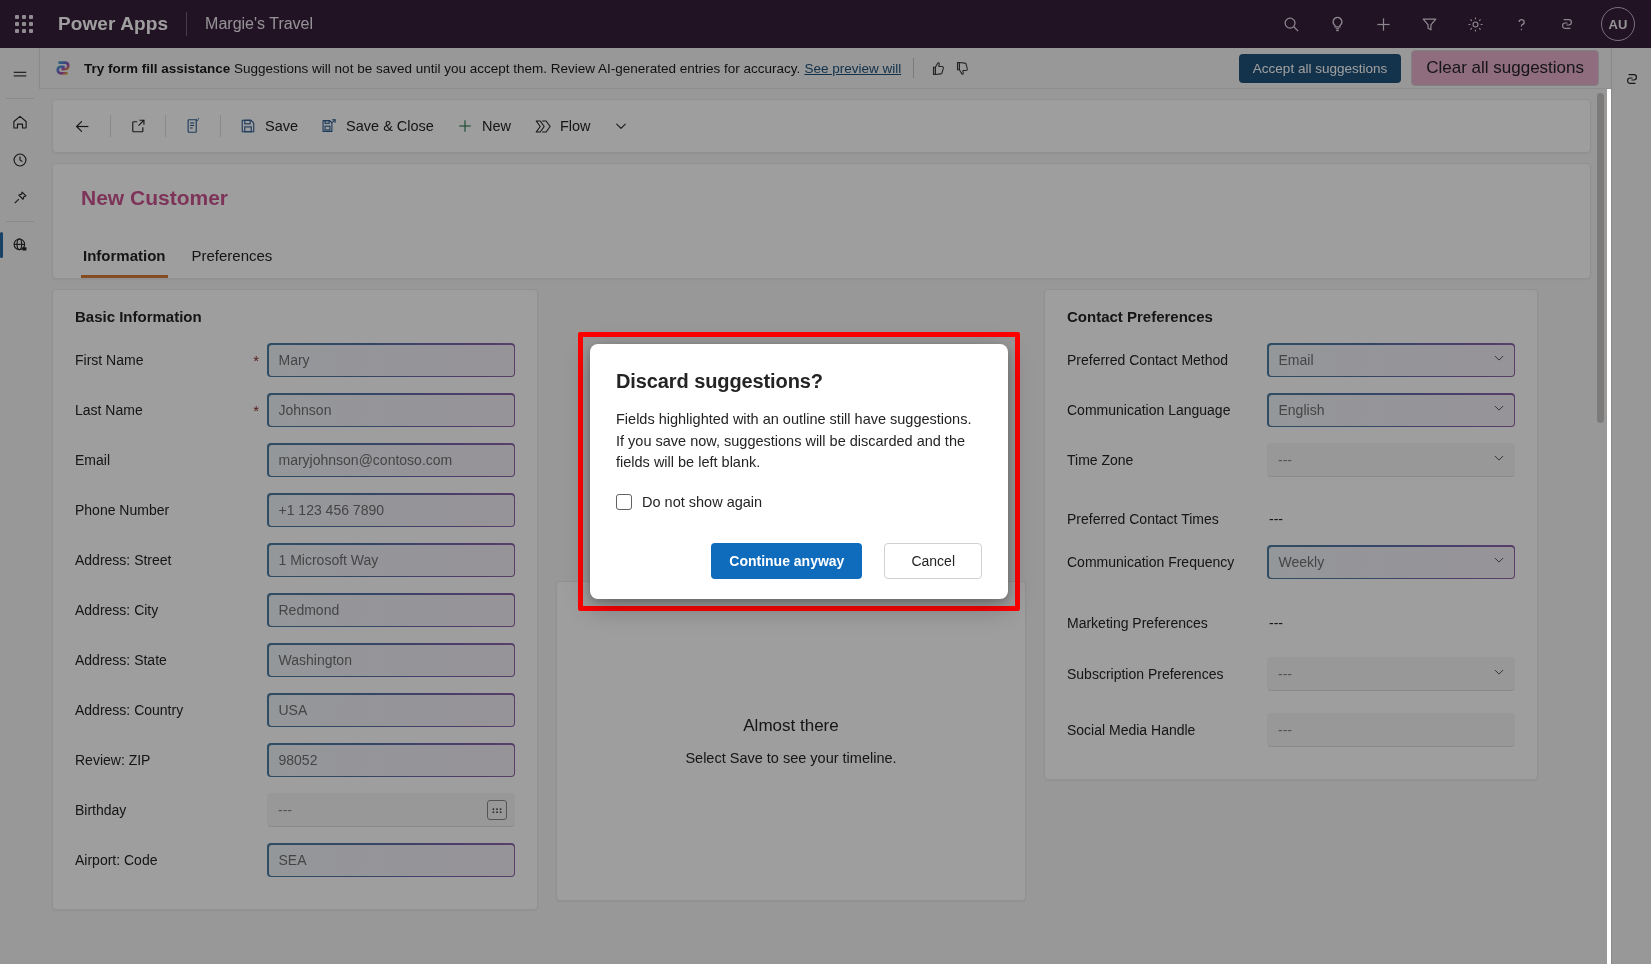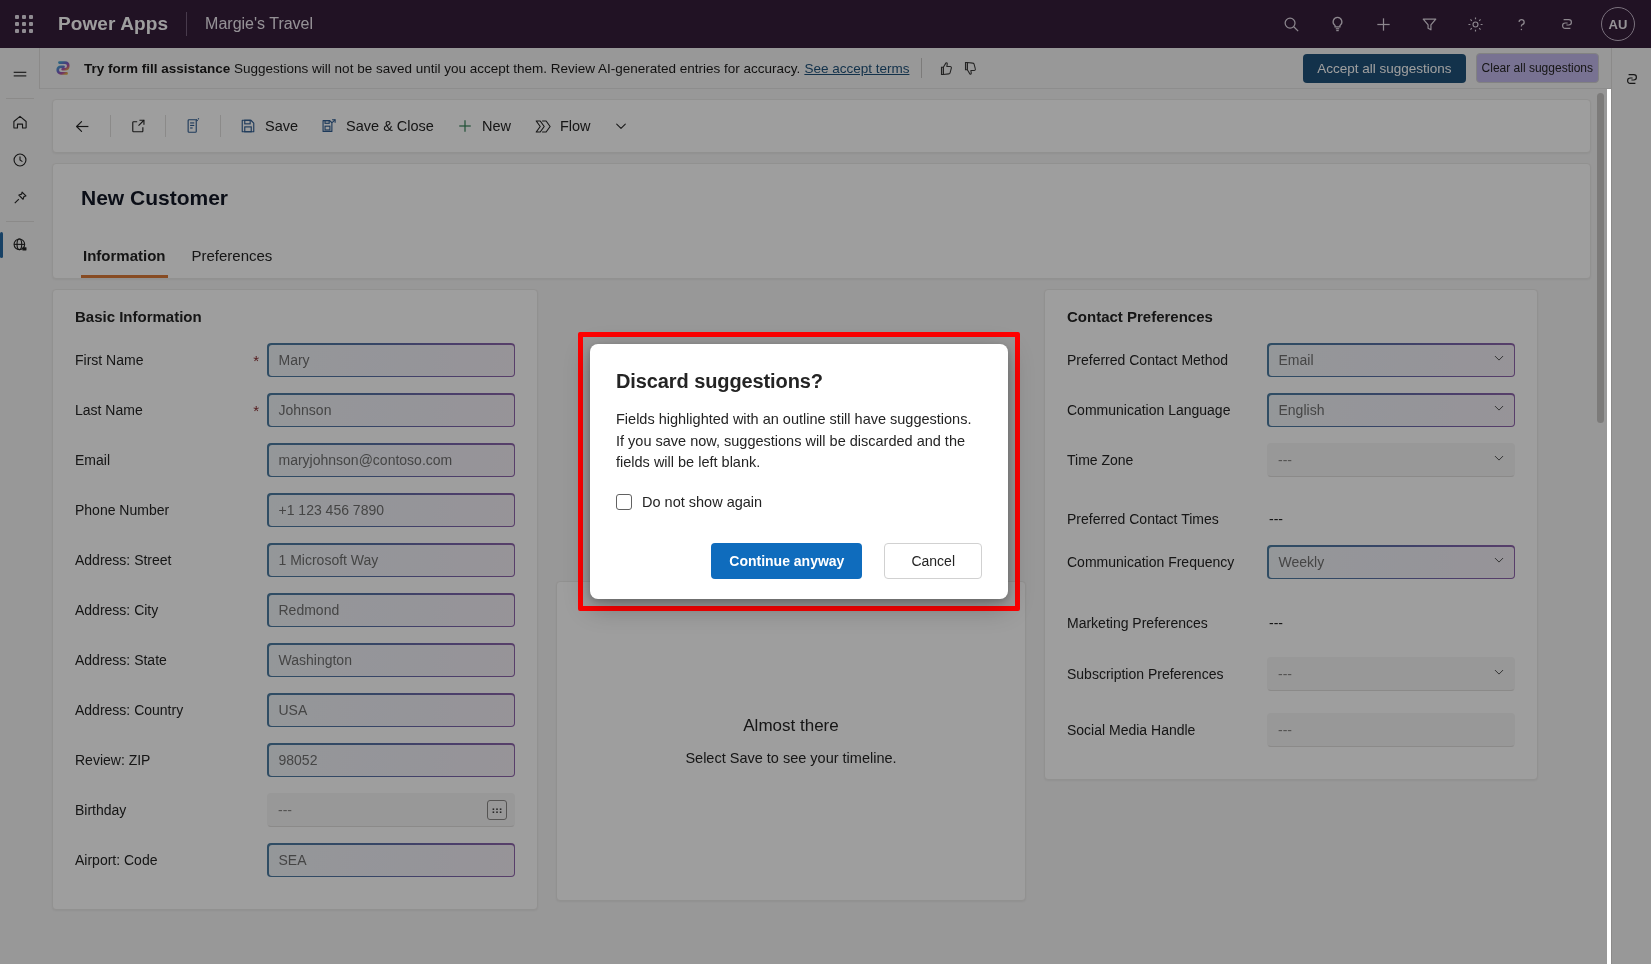--- a/index.html
+++ b/index.html
@@ -48,22 +48,22 @@
   .banner-text b { font-weight:700; }
   .banner-link { color:#0f548c; text-decoration:underline; margin-left:4px; cursor:pointer; }
   .banner-divider { width:1px; height:20px; background:#c8c6c4; margin:0 12px; }
   .thumb { width:24px; height:24px; display:flex; align-items:center; justify-content:center; cursor:pointer; color:#3b3a39; }
   .banner-actions { margin-left:auto; display:flex; align-items:center; gap:10px; }
   .btn-primary {
     background:#0f548c; color:#fff; border:none; border-radius:4px;
     font-size:13.5px; padding:7px 14px; cursor:pointer; font-family:inherit;
   }
   .btn-secondary {
-    background:#c4b5fd; color:#242424; border:1px solid #d1d1d1; border-radius:4px;
-    font-size:12px; padding:7px 5px; cursor:pointer; font-family:inherit;
+    background:#f9a8d4; color:#242424; border:1px solid #d1d1d1; border-radius:4px;
+    font-size:17px; padding:7px 14px; cursor:pointer; font-family:inherit;
   }
 
   
   .rail {
     position:absolute; top:48px; left:0; width:40px; height:916px;
     background:#f5f5f5; border-right:1px solid #e1dfdd;
     display:flex; flex-direction:column; align-items:center; padding-top:8px;
   }
   .rail-btn {
     width:40px; height:38px; display:flex; align-items:center; justify-content:center;
@@ -97,21 +97,21 @@
     display:flex; align-items:center; gap:8px; height:38px; padding:0 10px;
     border-radius:4px; cursor:pointer; font-size:14.5px; color:#242424;
   }
   .cmd-sep { width:1px; height:22px; background:#e0dedc; margin:0 6px; }
 
   .form-card {
     background:#ffffff; border:1px solid #ebe9e7; border-radius:4px;
     margin-top:10px; box-shadow:0 1px 2px rgba(0,0,0,.05);
     padding:22px 28px 0 28px; height:116px; position:relative;
   }
-  .rec-title { font-size:21px; font-weight:600; color:#0f172a; }
+  .rec-title { font-size:21px; font-weight:600; color:#ec4899; }
   .tabs { position:absolute; bottom:0; left:28px; display:flex; gap:22px; }
   .tab {
     font-size:15px; color:#242424; padding:10px 2px 11px 2px; cursor:pointer;
   }
   .tab.active { font-weight:600; border-bottom:3px solid #f97316; }
 
   .columns { display:flex; gap:18px; margin-top:10px; }
   .col-left { width:486px; flex:0 0 486px; }
   .col-mid  { width:470px; flex:0 0 470px; }
   .col-right{ width:494px; flex:0 0 494px; }
@@ -332,21 +332,21 @@
             <stop offset="0%" stop-color="#2aa6e8"></stop>
               <stop offset="45%" stop-color="#7a5cf0"></stop>
             <stop offset="75%" stop-color="#d64bb0"></stop>
               <stop offset="100%" stop-color="#f5a623"></stop>
           </linearGradient>
         </defs>
         <path d="M7.4 5.6h5.6c2 0 3.3 1.5 3.3 3.3s-1.3 3.3-3.3 3.3h-2.4" fill="none" stroke="url(#cpg)" stroke-width="2.6" stroke-linecap="round"></path>
         <path d="M14.6 16.4H9c-2 0-3.3-1.5-3.3-3.3S7 9.8 9 9.8h2.6" fill="none" stroke="url(#cpg)" stroke-width="2.6" stroke-linecap="round"></path>
       </svg>
       <div class="banner-text">
-        <b>Try form fill assistance</b><span> Suggestions will not be saved until you accept them. Review AI-generated entries for accuracy.</span><a class="banner-link">See accept terms</a>
+        <b>Try form fill assistance</b><span> Suggestions will not be saved until you accept them. Review AI-generated entries for accuracy.</span><a class="banner-link">See preview will</a>
       </div>
       <div class="banner-divider"></div>
       <div class="thumb">
         <svg width="17" height="17" viewBox="0 0 20 20" fill="none" stroke="currentColor" stroke-width="1.25">
           <path d="M6.3 17V8.6l3.1-5.2c.9-.3 1.6.3 1.5 1.2l-.5 3.1h3.9c1 0 1.7.9 1.4 1.8l-1.5 5.6c-.2.7-.8 1.2-1.5 1.2z" stroke-linejoin="round"></path>
           <path d="M6.3 8.6H4.1V17h2.2z"></path>
         </svg>
       </div>
       <div class="thumb">
         <svg width="17" height="17" viewBox="0 0 20 20" fill="none" stroke="currentColor" stroke-width="1.25">

